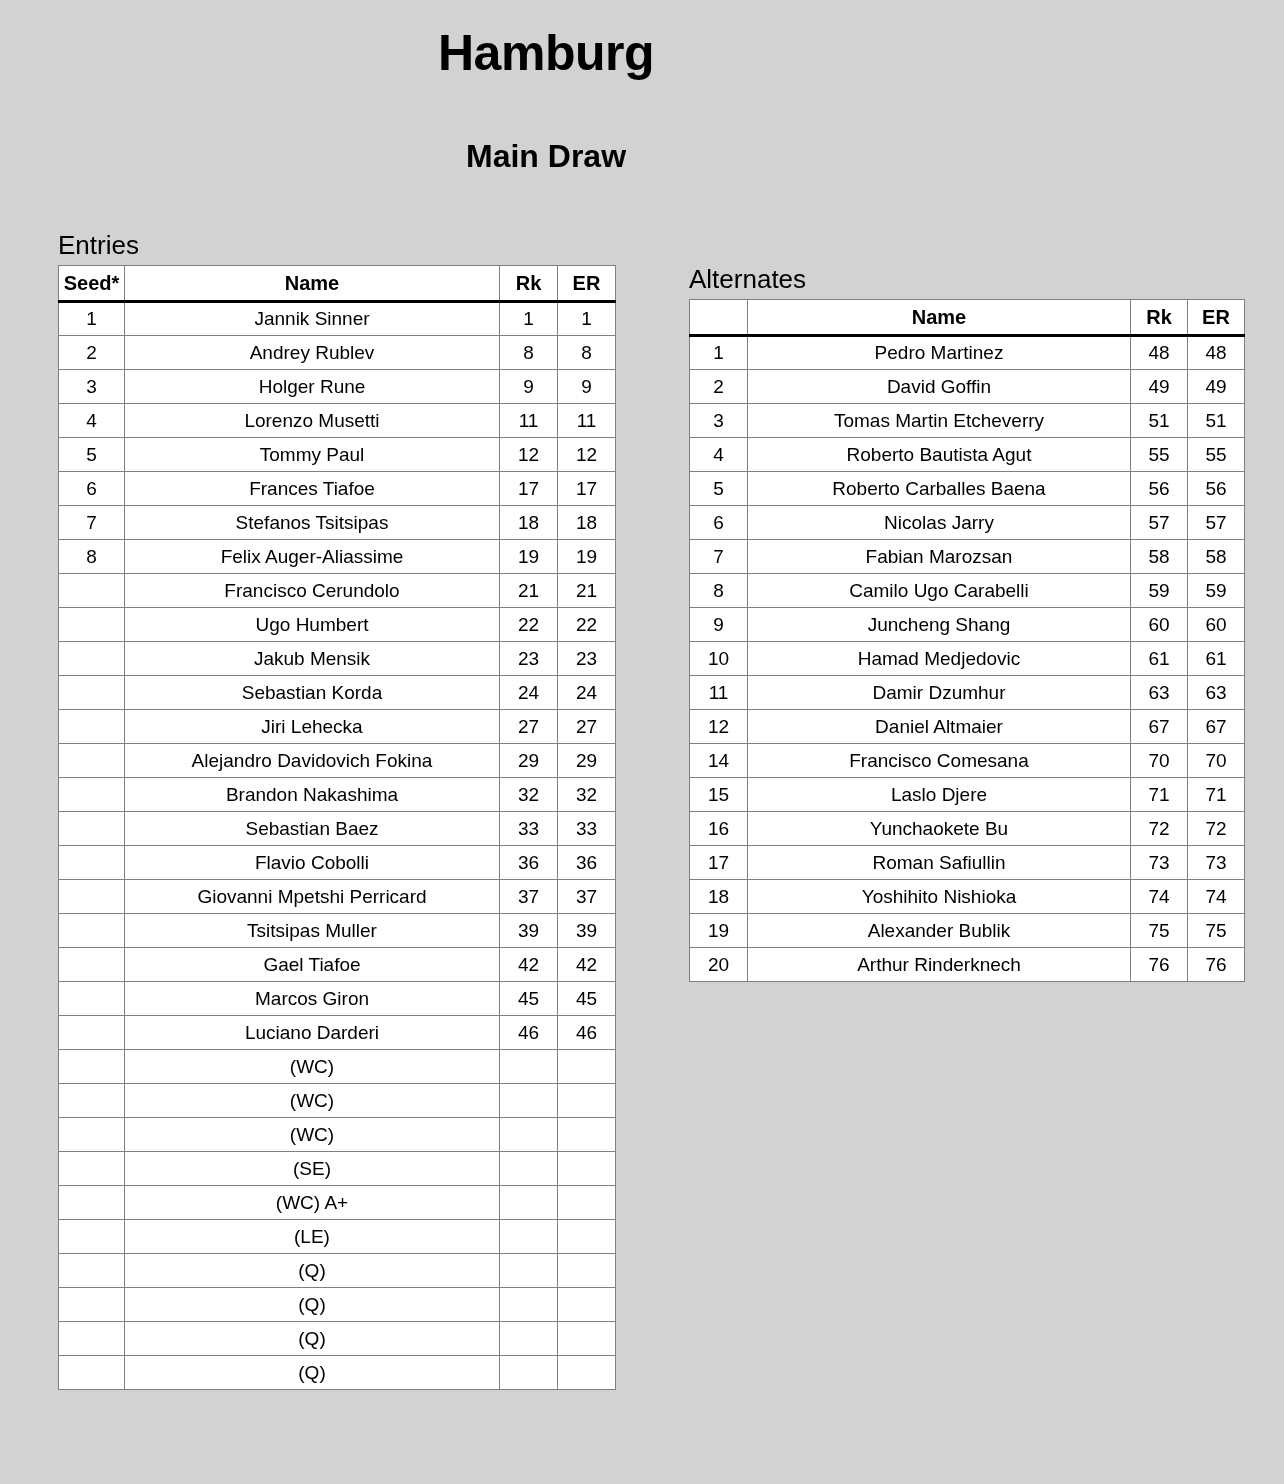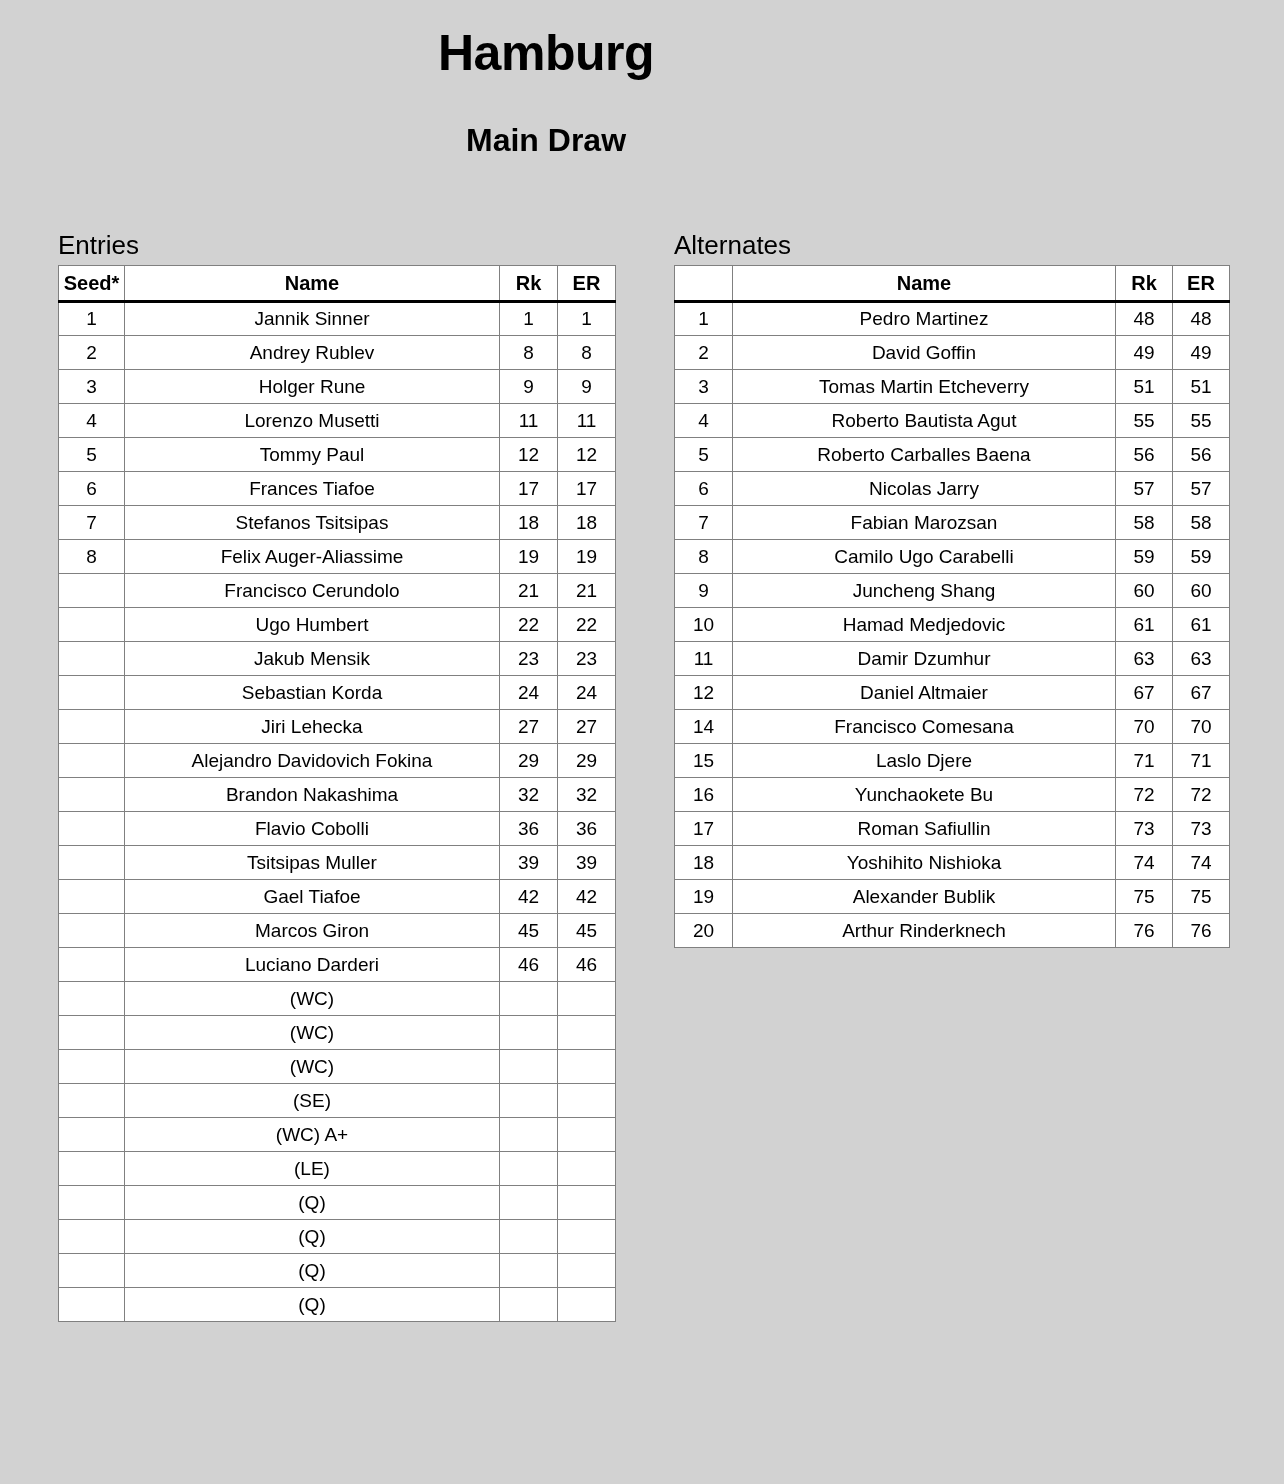--- a/index.html
+++ b/index.html
@@ -28,39 +28,39 @@
     letter-spacing: -0.5px;
     margin: 0;
     padding-top: 26px;
     line-height: 1.1;
   }
 
   .subtitle {
     text-align: center;
     font-size: 32px;
     font-weight: bold;
-    margin: 0;
+    margin: 16px;
     padding-top: 42px;
     line-height: 1.1;
   }
 
   .tables-wrap {
     position: absolute;
     top: 228px;
     left: 0;
     width: 1284px;
     display: block;
   }
 
   .table-block {
     position: absolute;
     top: 0;
   }
   .table-block.entries { left: 58px; width: 557px; }
-  .table-block.alternates { left: 674px; width: 555px; }
+  .table-block.alternates { left: 689px; width: 555px; margin-top: 34px; }
 
   .section-title {
     text-align: left;
     font-size: 26px;
     font-weight: normal;
     line-height: 34px;
     height: 34px;
     margin: 0 0 3px 0;
   }
 
@@ -221,23 +221,35 @@
               <td>29</td>
             </tr>
             <tr>
               <td class="seed-cell"></td>
               <td>Brandon Nakashima</td>
               <td>32</td>
               <td>32</td>
             </tr>
             <tr>
               <td class="seed-cell"></td>
+              <td>Sebastian Baez</td>
+              <td>33</td>
+              <td>33</td>
+            </tr>
+            <tr>
+              <td class="seed-cell"></td>
               <td>Flavio Cobolli</td>
               <td>36</td>
               <td>36</td>
+            </tr>
+            <tr>
+              <td class="seed-cell"></td>
+              <td>Giovanni Mpetshi Perricard</td>
+              <td>37</td>
+              <td>37</td>
             </tr>
             <tr>
               <td class="seed-cell"></td>
               <td>Tsitsipas Muller</td>
               <td>39</td>
               <td>39</td>
             </tr>
             <tr>
               <td class="seed-cell"></td>
               <td>Gael Tiafoe</td>

